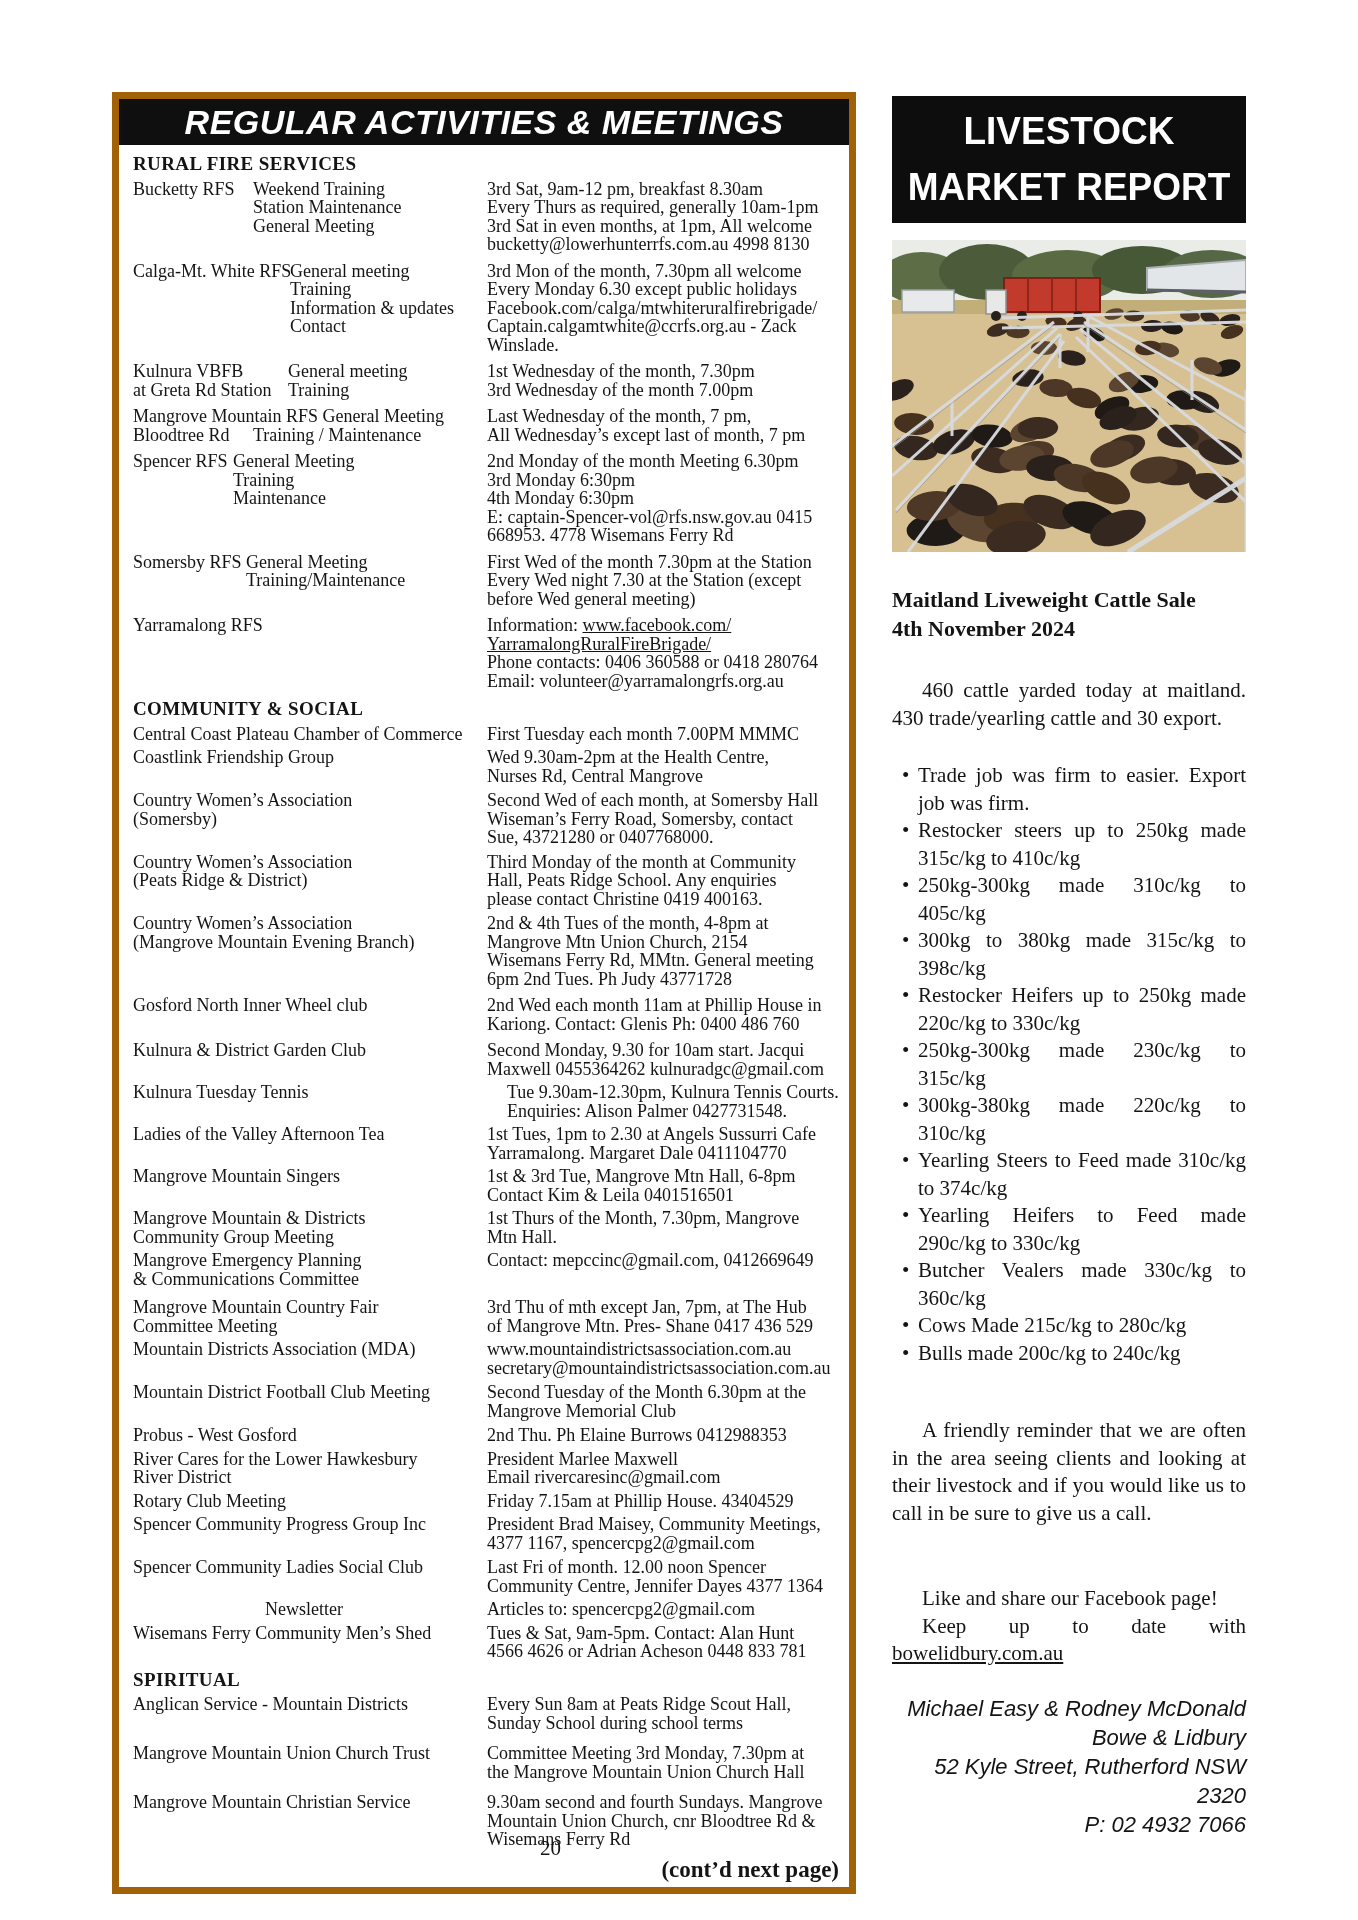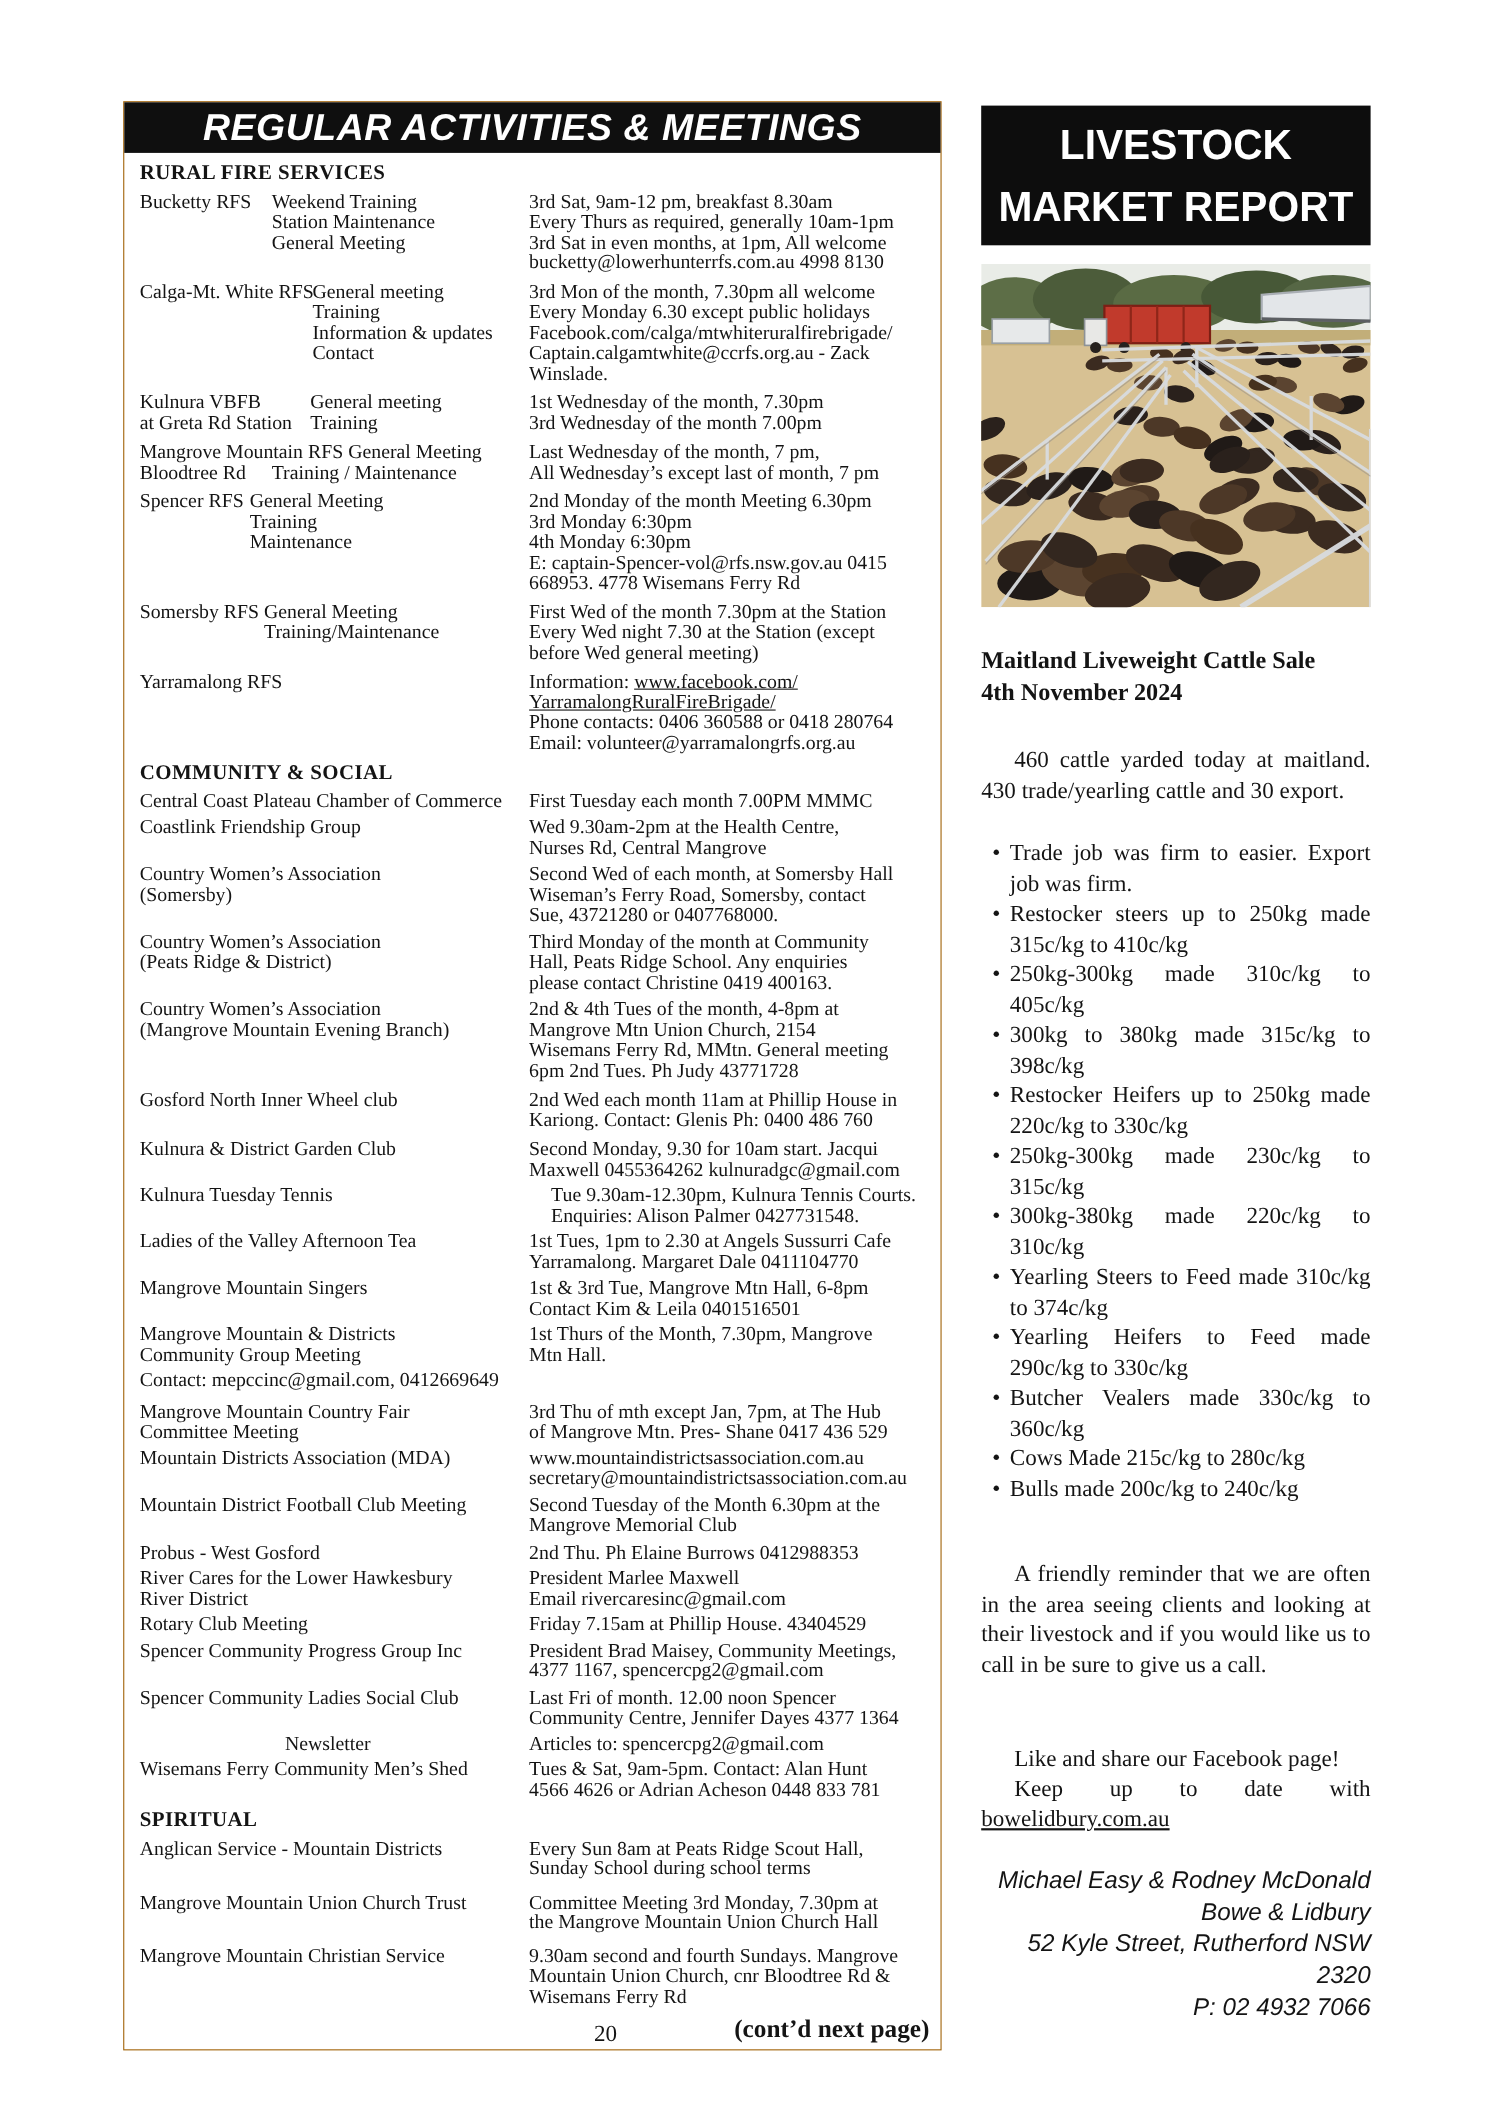--- a/index.html
+++ b/index.html
@@ -3,21 +3,21 @@
 <meta charset="utf-8">
 <style>
   html,body{margin:0;padding:0;}
   body{
     width:1358px;height:1920px;position:relative;background:#ffffff;
     font-family:"Liberation Serif",serif;color:#141414;overflow:hidden;
   }
   
   .left-panel{
     position:absolute;left:112px;top:92px;width:744px;
-    border:1px solid #a16207;background:#fff;box-sizing:border-box;
+    border:7px solid #a16207;background:#fff;box-sizing:border-box;
   }
   .lp-title{
     background:#0f0f0f;color:#fff;text-align:center;
     font-family:"Liberation Sans",sans-serif;font-weight:bold;font-style:italic;
     font-size:34px;line-height:46px;height:46px;letter-spacing:.5px;
   }
   .lp-body{padding:8px 8px 6px 14px;font-size:18px;line-height:18.5px;}
   .lp-heading{
     font-weight:bold;font-size:19px;letter-spacing:.4px;margin:10px 0 6px 0;
   }
@@ -306,20 +306,26 @@
             <div class="ln">Mangrove Mountain &amp; Districts</div>
             <div class="ln">Community Group Meeting</div>
           </div>
         </div>
         <div class="det">
           <div class="ln">1st Thurs of the Month, 7.30pm, Mangrove</div>
           <div class="ln">Mtn Hall.</div>
         </div>
       </div>
       <div class="row" style="margin-bottom: 5px; margin-top: 4px;">
+        <div class="cellL">
+          <div class="org">
+            <div class="ln">Mangrove Emergency Planning</div>
+            <div class="ln">&amp; Communications Committee</div>
+          </div>
+        </div>
         <div class="det">
           <div class="ln">Contact: mepccinc@gmail.com, 0412669649</div>
         </div>
       </div>
       <div class="row" style="margin-bottom: 5px; margin-top: 10px;">
         <div class="cellL">
           <div class="org">
             <div class="ln">Mangrove Mountain Country Fair</div>
             <div class="ln">Committee Meeting</div>
           </div>

